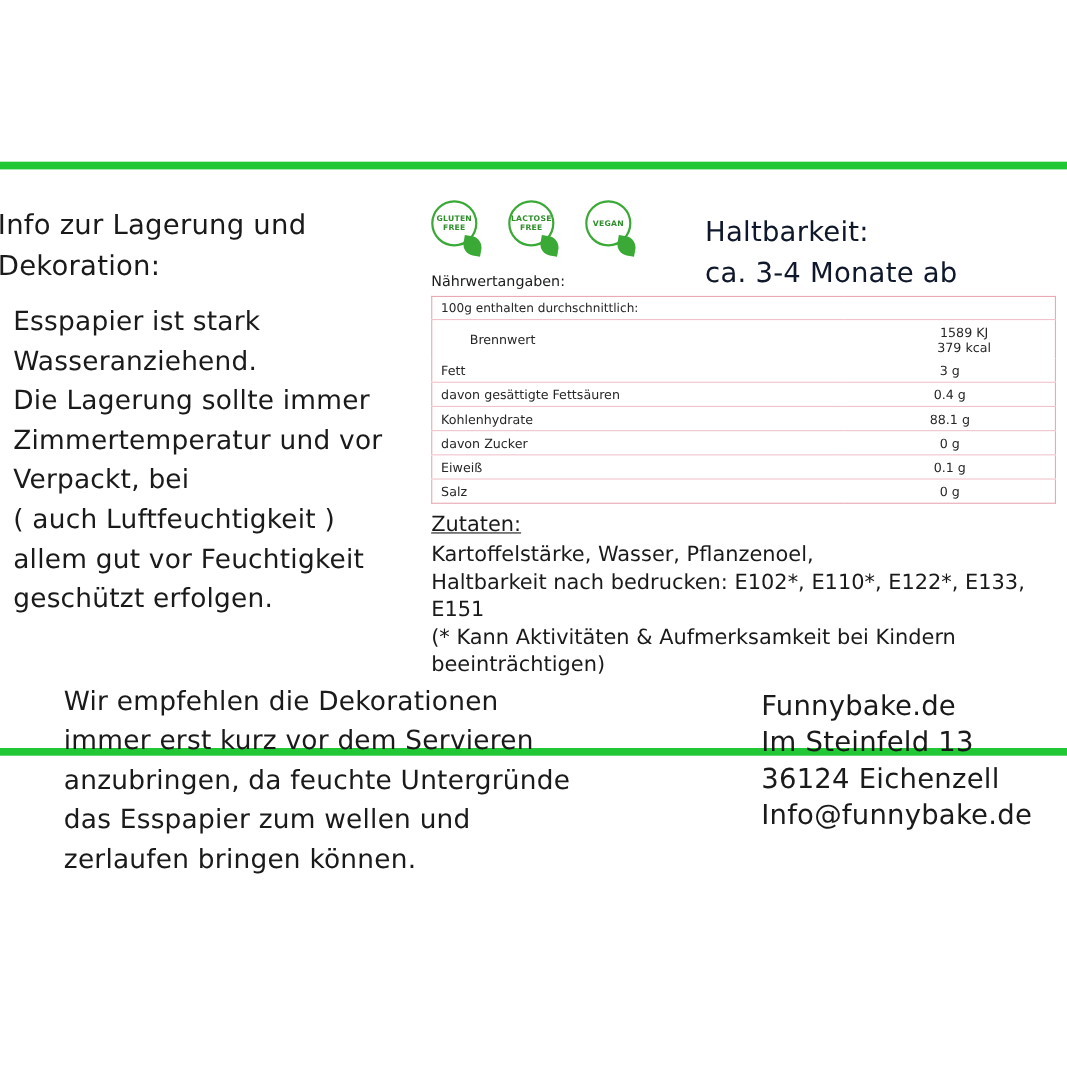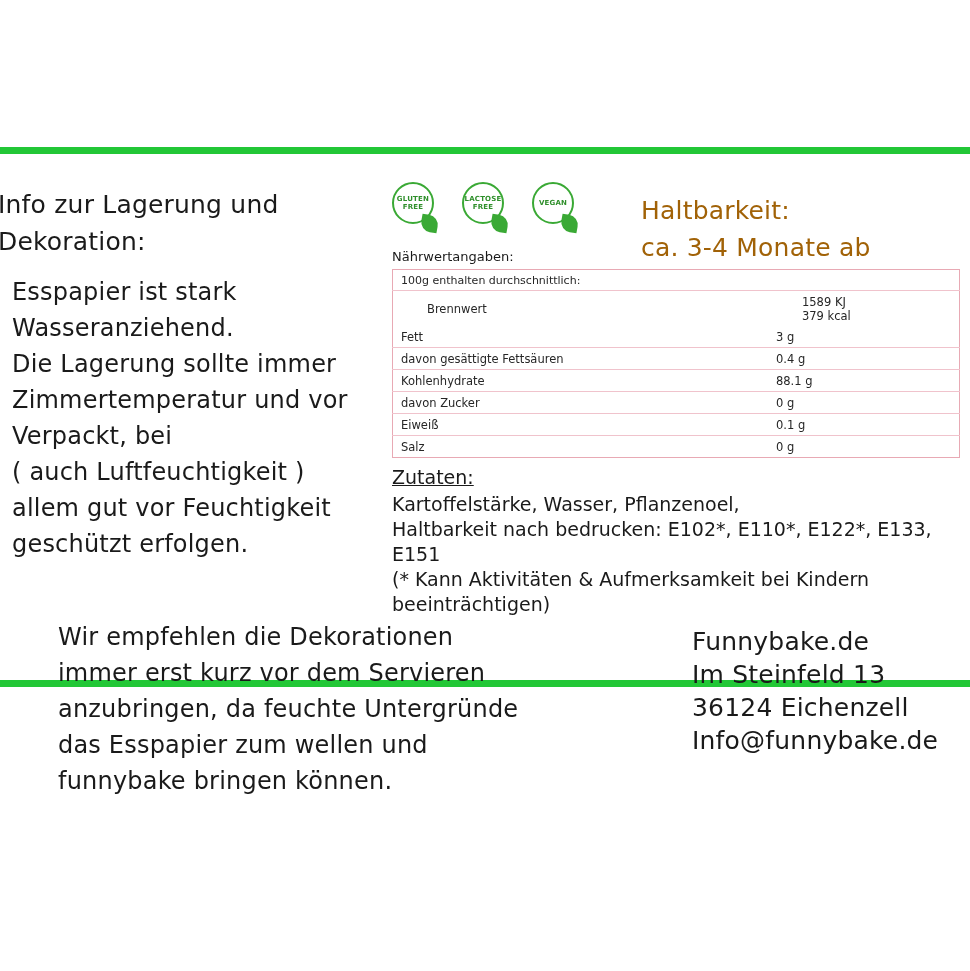--- a/index.html
+++ b/index.html
@@ -99,21 +99,21 @@
     border-radius: 0 60% 0 60%;
     transform: rotate(10deg);
   }
   
   .durability {
     position: absolute;
     left: 641px;
     top: 38px;
     font-size: 25px;
     line-height: 37px;
-    color: #a16207;
+    color: #0f172a;
   }
   
   .nutrition-wrap {
     position: absolute;
     left: 392px;
     top: 95px;
     width: 568px;
   }
   .nutrition-caption {
     font-size: 13px;
@@ -128,21 +128,21 @@
     color: #262626;
   }
   table.nutrition td {
     padding: 3.5px 8px;
     border-bottom: 1px solid #f0c3cc;
   }
   table.nutrition tr:last-child td {
     border-bottom: none;
   }
   td.val {
-    text-align: left;
+    text-align: center;
     white-space: pre-line;
   }
   td.indent {
     padding-left: 20px;
   }
   tr.head td {
     font-size: 11px;
   }
   tr.noline td {
     border-bottom: none;
@@ -192,21 +192,21 @@
       <div>allem gut vor Feuchtigkeit</div>
       <div>geschützt erfolgen.</div>
     </div>
   </div>
 
   <div class="handwrite recommend-block">
     <div>Wir empfehlen die Dekorationen</div>
     <div>immer erst kurz vor dem Servieren</div>
     <div>anzubringen, da feuchte Untergründe</div>
     <div>das Esspapier zum wellen und</div>
-    <div>funnybake bringen können.</div>
+    <div>zerlaufen bringen können.</div>
   </div>
 
   <div class="badges">
     <div class="badge">
       <div class="circle">
         <span>GLUTEN</span>
         <span>FREE</span>
       </div>
       <div class="leaf"></div>
     </div>

